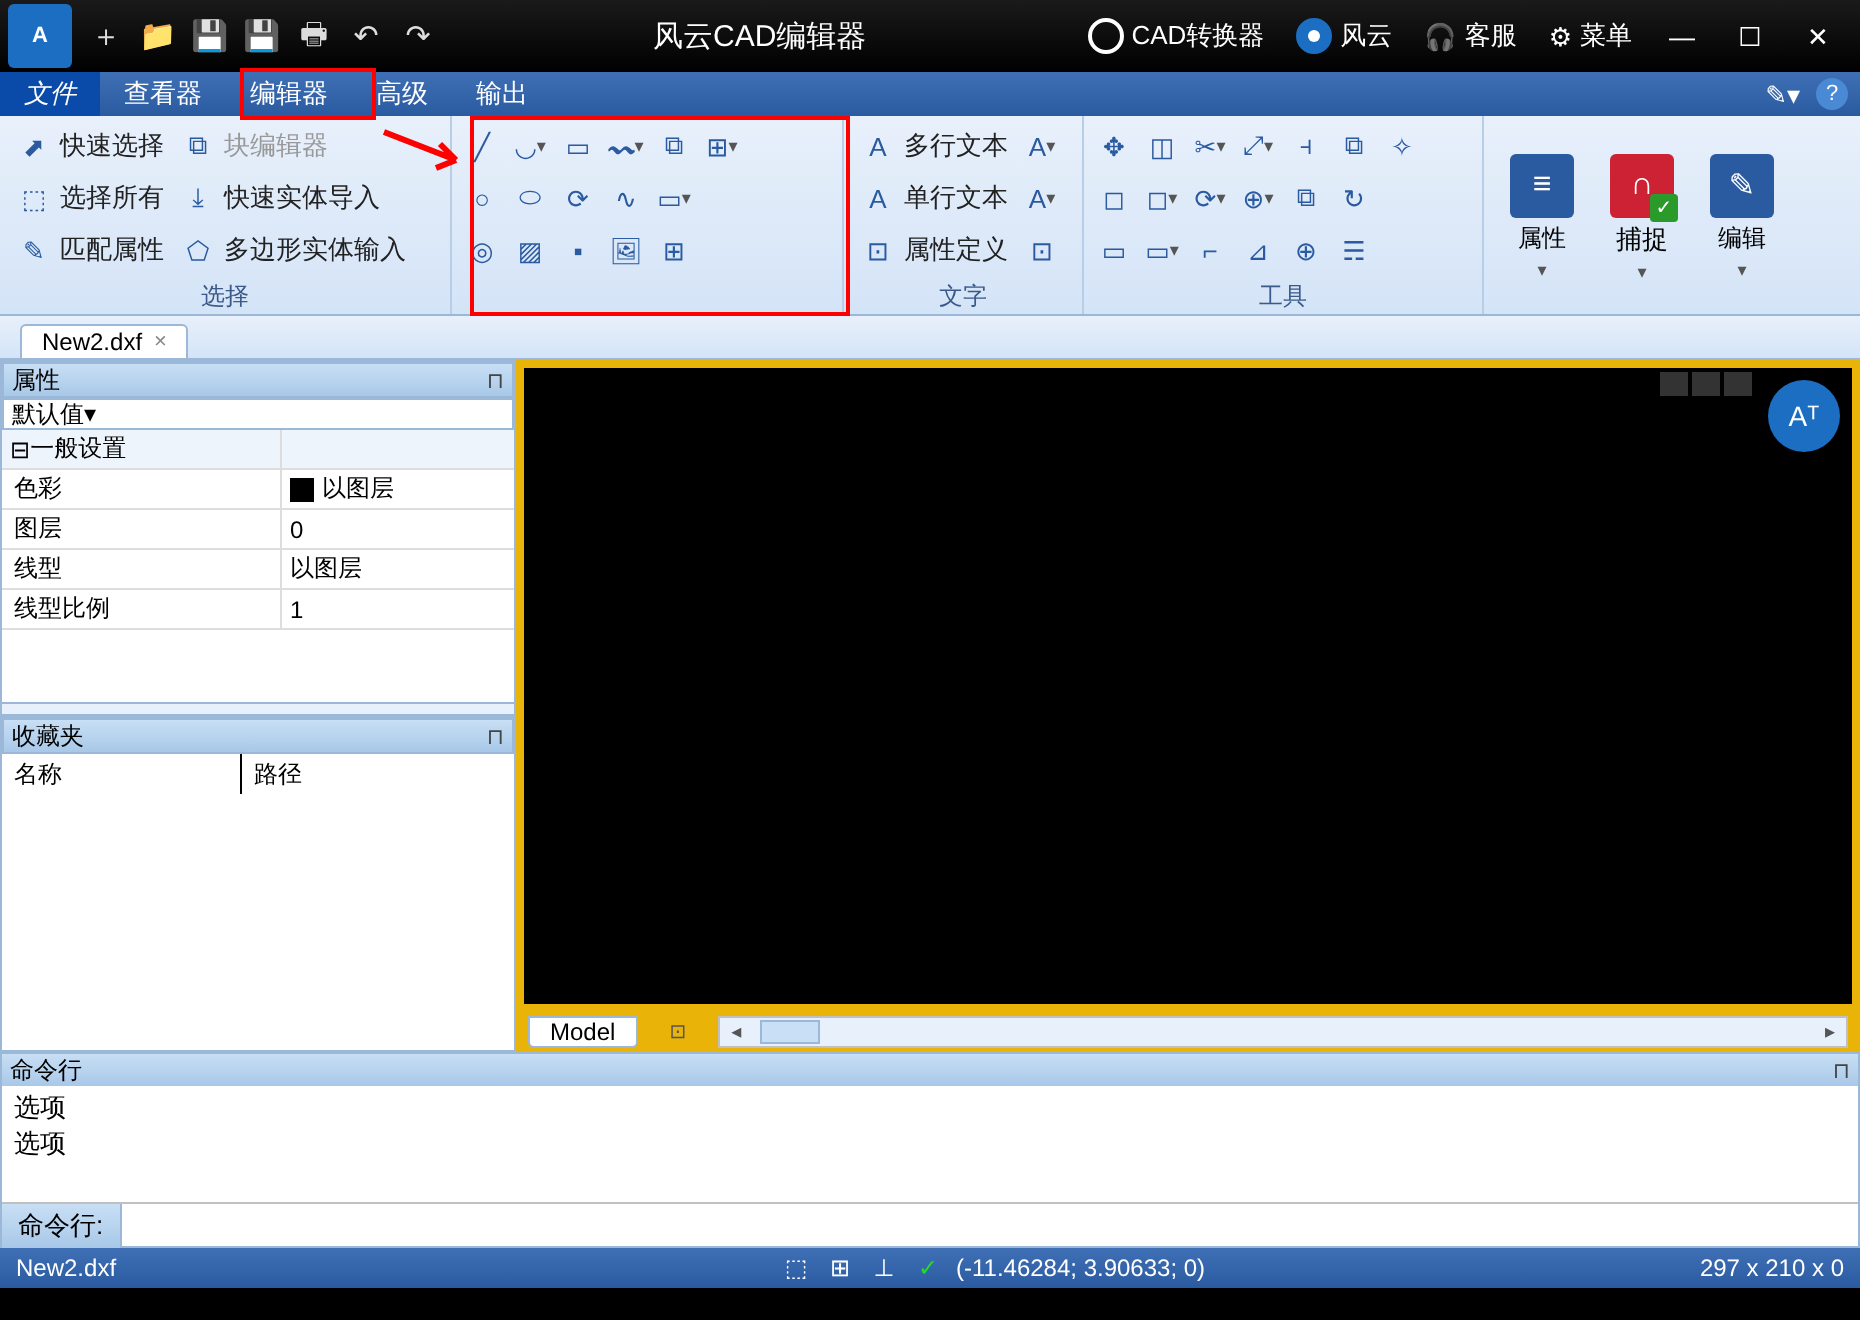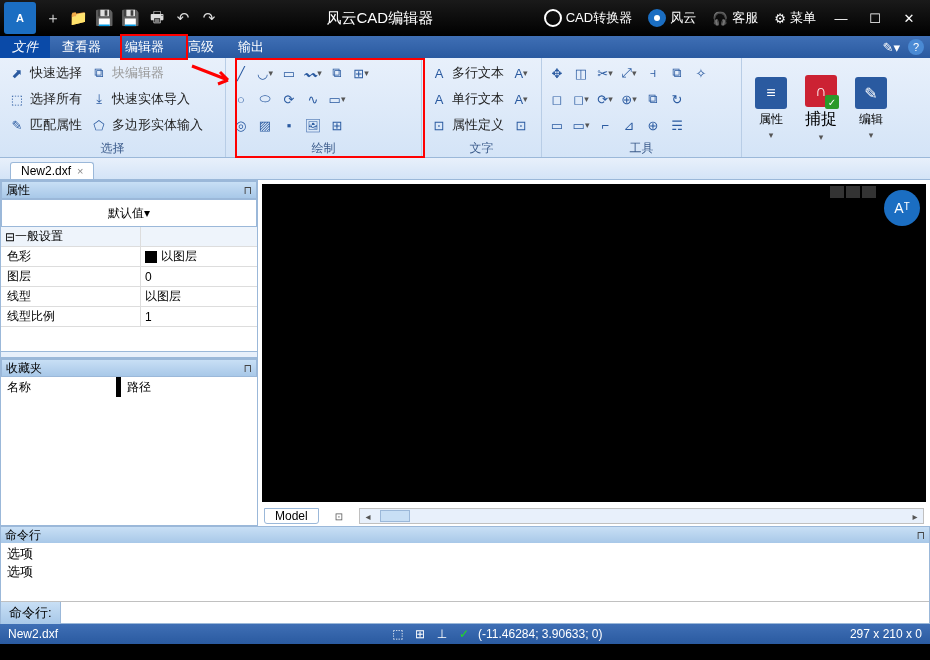--- a/index.html
+++ b/index.html
@@ -41,37 +41,37 @@
 .red-arrow{position:absolute;left:190px;top:62px;z-index:50;pointer-events:none;}
 
 .doc-tabs { height:22px; background: linear-gradient(#e8f0fb,#d4e4f7); display:flex; align-items:flex-end; padding-left:10px; border-bottom:1px solid #9bb8d9;}
 .doc-tab { background:#fff; border:1px solid #9bb8d9; border-bottom:none; padding:1px 10px; font-size:12px; border-radius:3px 3px 0 0; display:flex;align-items:center;gap:6px;cursor:pointer;}
 .doc-tab-close{font-size:11px;color:#888;}
 
 .workspace { display:flex; height: 346px; }
 .left-panels { width:258px; display:flex; flex-direction:column; background:#e8f0fb; }
 .panel-header { height:18px; background:linear-gradient(#c8dff5,#a8c8e8); font-size:12px; padding:0 4px; display:flex;align-items:center;justify-content:space-between;border:1px solid #9bb8d9;}
 .pin{font-size:11px;color:#444;}
-.combo { height:28px; background:#fff; border:1px solid #9bb8d9; font-size:12px; padding:0 4px; display:flex;align-items:center;justify-content:center;cursor:pointer;}
+.combo { height:16px; background:#fff; border:1px solid #9bb8d9; font-size:12px; padding:0 4px; display:flex;align-items:center;justify-content:flex-start;cursor:pointer;}
 .prop-grid { background:#fff; font-size:12px; flex:1; overflow:auto;}
 .prop-row { display:flex; border-bottom:1px solid #ddd; height:20px;}
 .prop-row.hdr{background:#eef4fb;}
 .prop-key{width:140px;padding-left:6px;border-right:1px solid #ddd;display:flex;align-items:center;}
 .prop-key.cat{padding-left:4px;font-weight:normal;}
 .prop-val{flex:1;padding-left:4px;display:flex;align-items:center;gap:4px;}
 .swatch{width:12px;height:12px;background:#000;display:inline-block;}
 .props-panel{height:172px;display:flex;flex-direction:column;border:1px solid #9bb8d9;}
 .spacer-panel{flex:1;background:#e8f0fb;border:1px solid #9bb8d9;border-top:none;}
 .fav-panel{height:168px;display:flex;flex-direction:column;border:1px solid #9bb8d9;}
 .fav-head{display:flex;height:20px;background:#fff;font-size:12px;}
 .fav-col{padding:2px 6px;}
-.fav-col:first-child{width:120px;border-right:5px solid #000000;}
+.fav-col:first-child{width:120px;border-right:1px solid #000000;}
 .fav-body{flex:1;background:#fff;}
 
-.canvas-wrap{flex:1;display:flex;flex-direction:column;background:#ffffff;}
+.canvas-wrap{flex:1;display:flex;flex-direction:column;background:#eab308;}
 .canvas{flex:1;background:#000;margin:4px;position:relative;}
 .canvas-badge{position:absolute;top:6px;right:6px;width:36px;height:36px;background:#1b6ec2;border-radius:50%;display:flex;align-items:center;justify-content:center;color:#fff;font-size:14px;}
 .canvas-winicons{position:absolute;top:2px;right:50px;display:flex;gap:2px;}
 .canvas-winicons span{width:14px;height:12px;background:#333;display:inline-block;}
 .model-tabs{height:20px;display:flex;align-items:center;padding:0 6px;gap:16px;}
 .model-tab{background:#fff;border:1px solid #9bb8d9;padding:0 10px;font-size:12px;border-radius:0 0 3px 3px;cursor:pointer;}
 .scroll-h{flex:1;height:16px;background:#e8f0fb;border:1px solid #c0c0c0;display:flex;align-items:center;}
 .thumb{width:30px;height:12px;background:#c8dff5;border:1px solid #9bb8d9;margin-left:4px;}
 .arrow-btn{width:16px;text-align:center;font-size:10px;color:#555;cursor:pointer;}
 
@@ -211,21 +211,20 @@
         <span class="ricon sm">▭<span class="dd">▾</span></span>
       </div>
       <div class="rrow">
         <span class="ricon sm">◎</span>
         <span class="ricon sm">▨</span>
         <span class="ricon sm">▪</span>
         <span class="ricon sm">🖼</span>
         <span class="ricon sm">⊞</span>
       </div>
     </div>
-    <div class="ribbon-label">绘制</div>
   </div>
 
   <div class="ribbon-group" style="width:120px;">
     <div class="ribbon-body" style="flex-direction:column;">
       <div class="rrow">
           <div class="rbtn">
             <span class="ricon">A</span>
             <span>多行文本</span>
           </div>
           <span class="ricon sm">A<span class="dd">▾</span></span>
@@ -280,21 +279,21 @@
   </div>
 
   <div class="ribbon-group" style="flex-direction:row;border-right:none;">
     <div class="big-btn">
       <div class="big-icon">≡</div>
       <span style="font-size:12px;">属性</span>
         <span class="dd">▾</span>
     </div>
     <div class="big-btn">
       <div class="big-icon green" style="background:#c23;">∩</div>
-      <span style="font-size:16px;">捕捉</span>
+      <span style="font-size:13px;">捕捉</span>
         <span class="dd">▾</span>
     </div>
     <div class="big-btn">
       <div class="big-icon">✎</div>
       <span style="font-size:12px;">编辑</span>
         <span class="dd">▾</span>
     </div>
   </div>
 </div>
 

